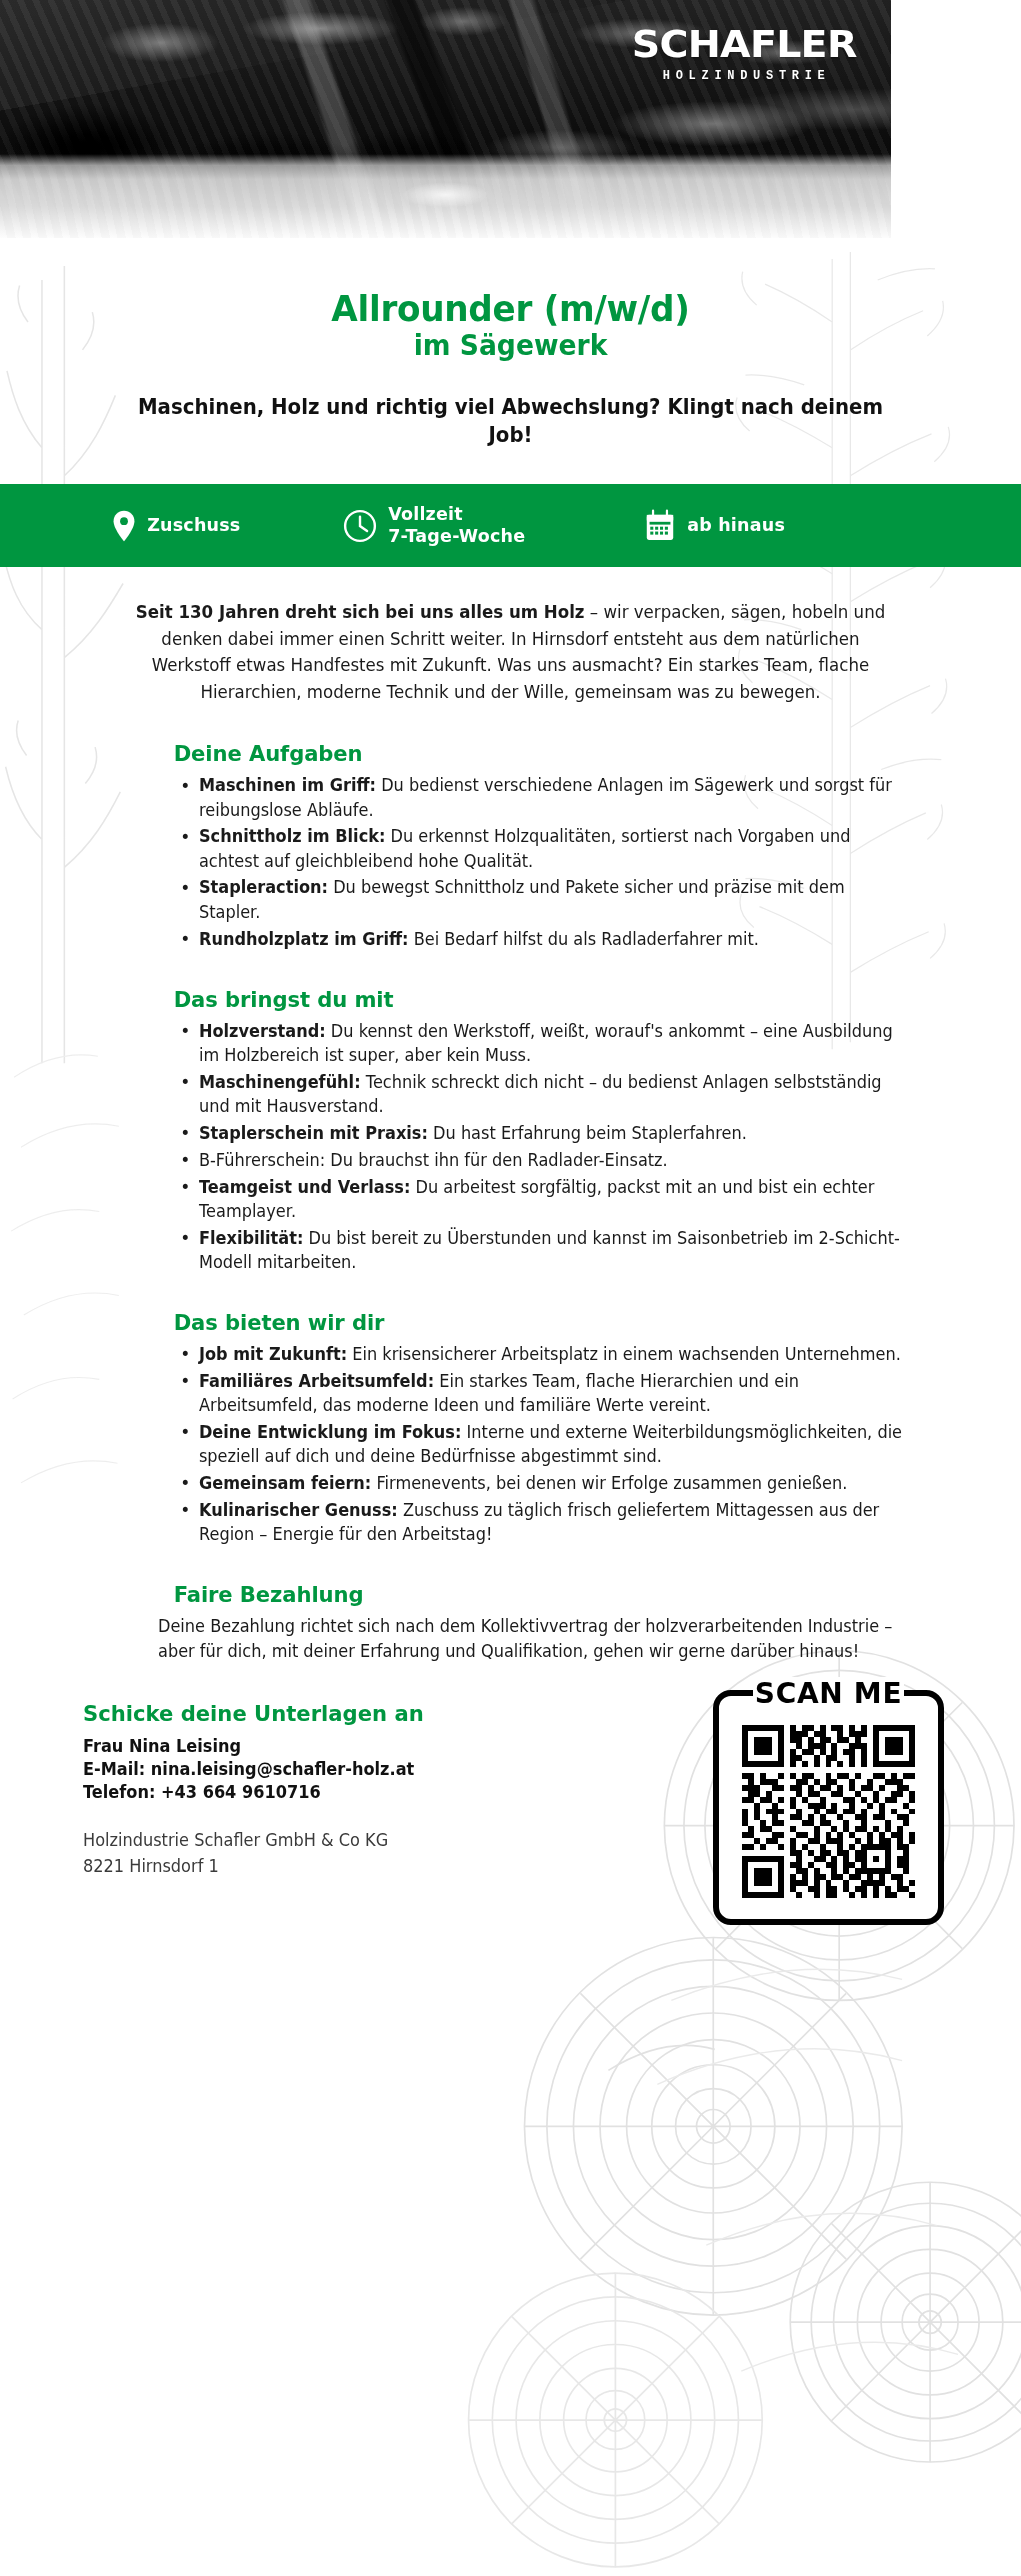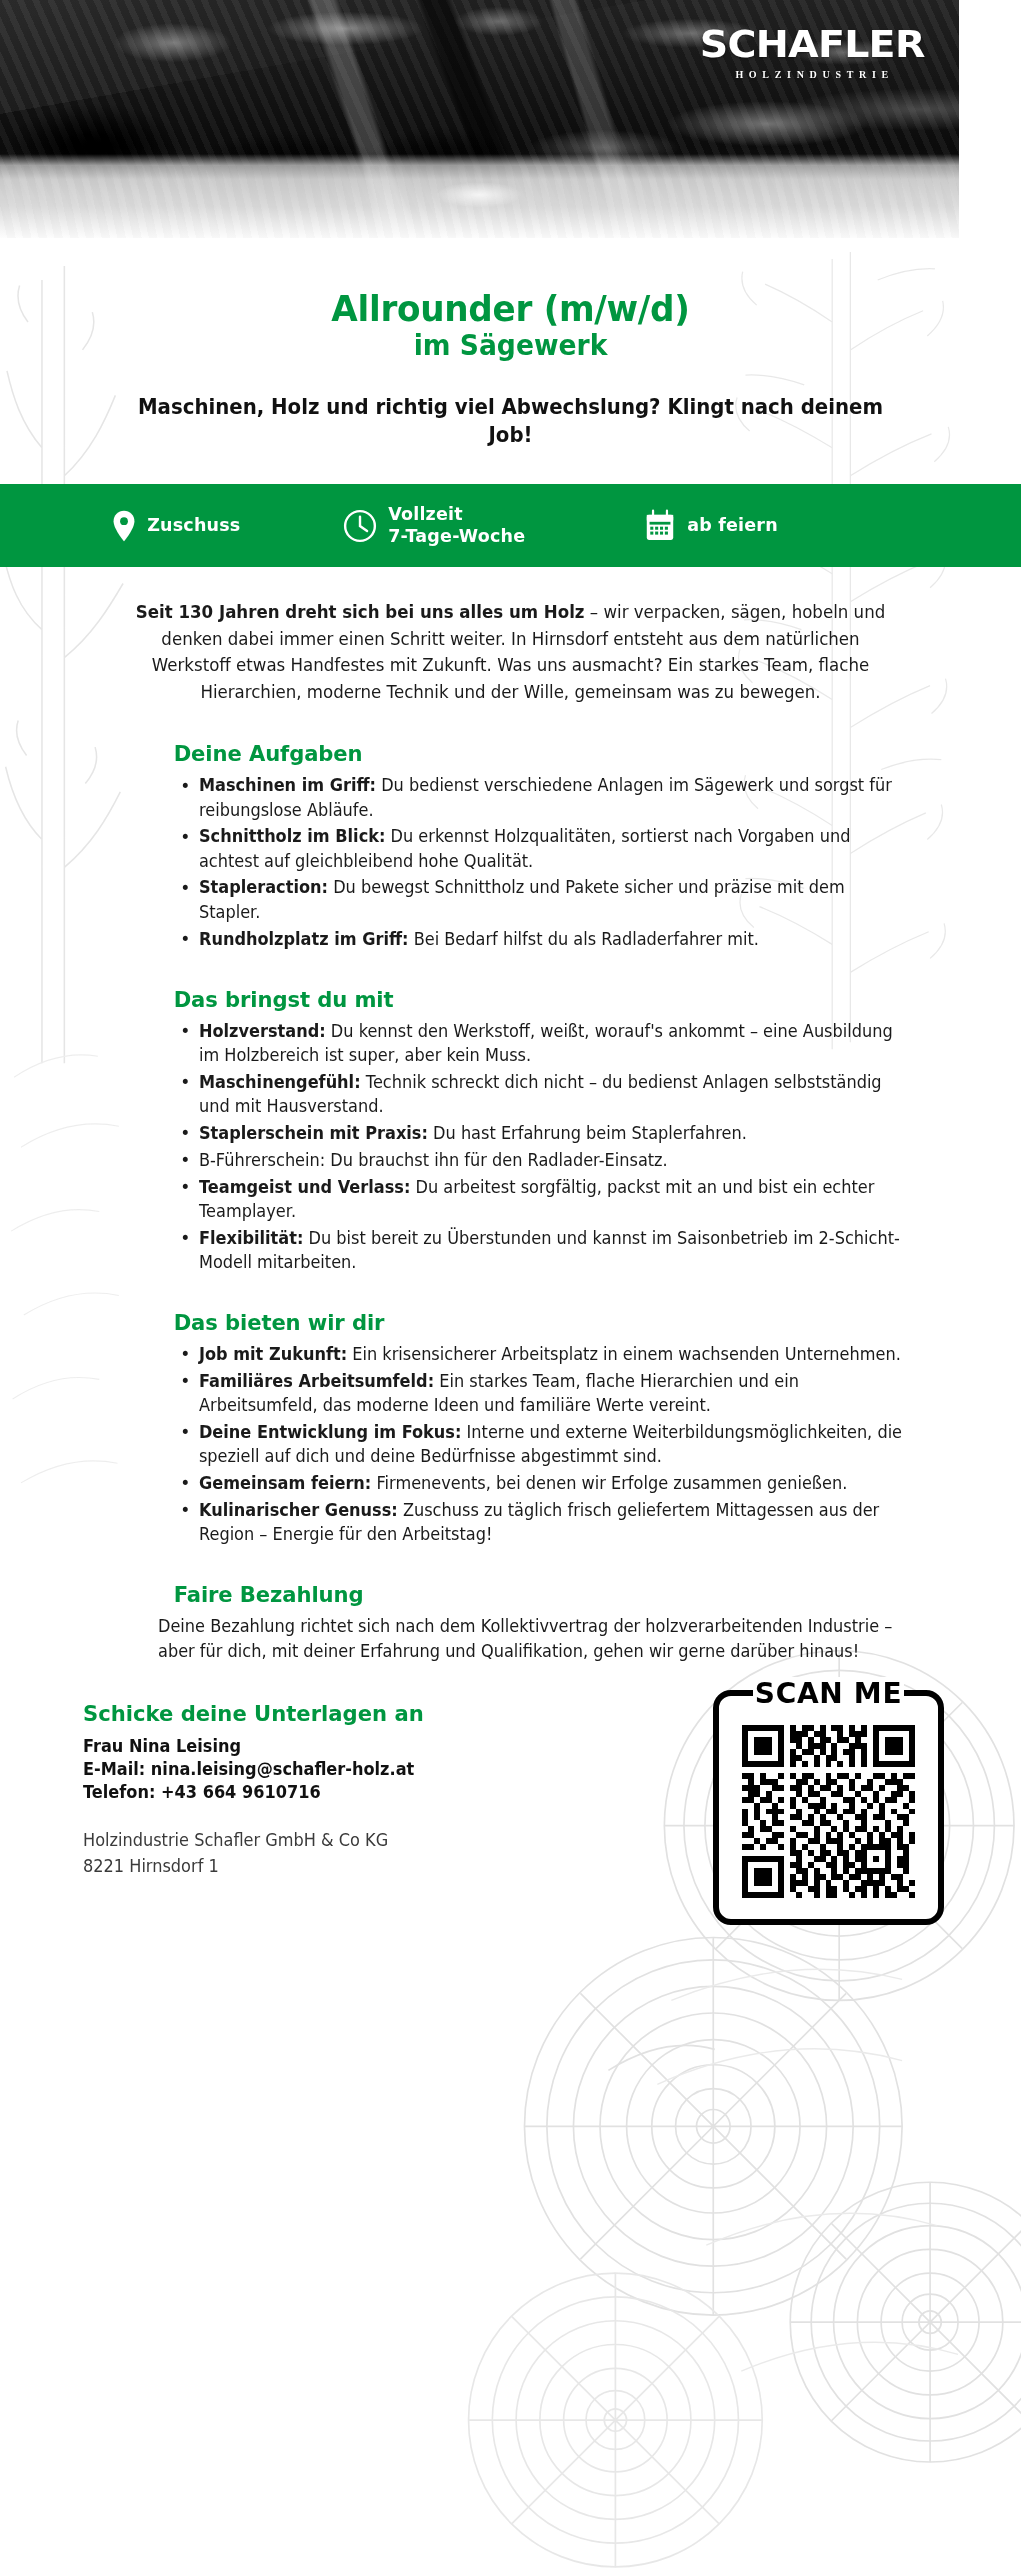--- a/index.html
+++ b/index.html
@@ -13,21 +13,21 @@
     font-family: "Liberation Sans", sans-serif;
     width: 1021px;
     height: 2576px;
     position: relative;
     overflow: hidden;
   }
 
   
   .hero {
     position: relative;
-    width: 959px;
+    width: 891px;
     height: 238px;
     overflow: hidden;
     background: #0f172a;
   }
   .hero-photo {
     position: absolute;
     inset: 0;
     background:
       
       radial-gradient(ellipse 84px 28px at 18% 18%, rgba(200,200,200,.55), transparent 70%),
@@ -89,23 +89,23 @@
     font-weight: 700;
     font-size: 38px;
     letter-spacing: -0.7px;
     color: #ffffff;
     line-height: 1;
     transform: scaleX(1.04);
     text-shadow: 0 0.7px 2.1px rgba(0,0,0,.45);
   }
   .logo-sub {
     margin-top: 6.3px;
-    font-family: Liberation Serif, serif;
-    font-weight: 700;
-    font-size: 10px;
+    font-family: Liberation Mono, monospace;
+    font-weight: 700;
+    font-size: 12px;
     letter-spacing: 5.7px;
     color: #ffffff;
     text-indent: 5.6px;
     text-shadow: 0 0.7px 2.1px rgba(0,0,0,.45);
   }
 
   
   .watermark {
     position: absolute;
     left: 0; top: 238px;
@@ -459,21 +459,21 @@
           <rect x="9" y="25" width="4.4" height="4.4"></rect>
             <rect x="16" y="25" width="4.4" height="4.4"></rect>
           <rect x="23" y="25" width="4.4" height="4.4"></rect>
             <rect x="30" y="25" width="4.4" height="4.4"></rect>
           <rect x="9" y="32" width="4.4" height="4.4"></rect>
             <rect x="16" y="32" width="4.4" height="4.4"></rect>
           <rect x="23" y="32" width="4.4" height="4.4"></rect>
             <rect x="30" y="32" width="4.4" height="4.4"></rect>
         </g>
       </svg>
-      <div class="fact-text">ab feiern</div>
+      <div class="fact-text">ab hinaus</div>
     </div>
 
   </div>
 
   <p class="intro"><b>Seit 130 Jahren dreht sich bei uns alles um Holz</b><span> – wir verpacken, sägen, hobeln und denken dabei immer einen Schritt weiter. In Hirnsdorf entsteht aus dem natürlichen Werkstoff etwas Handfestes mit Zukunft. Was uns ausmacht? Ein starkes Team, flache Hierarchien, moderne Technik und der Wille, gemeinsam was zu bewegen.</span></p>
 
   <div class="section">
     <h3 class="sec-head">Deine Aufgaben</h3>
     <ul class="bullets">
       <li><b>Maschinen im Griff:</b><span> Du bedienst verschiedene Anlagen im Sägewerk und sorgst für reibungslose Abläufe.</span></li>

